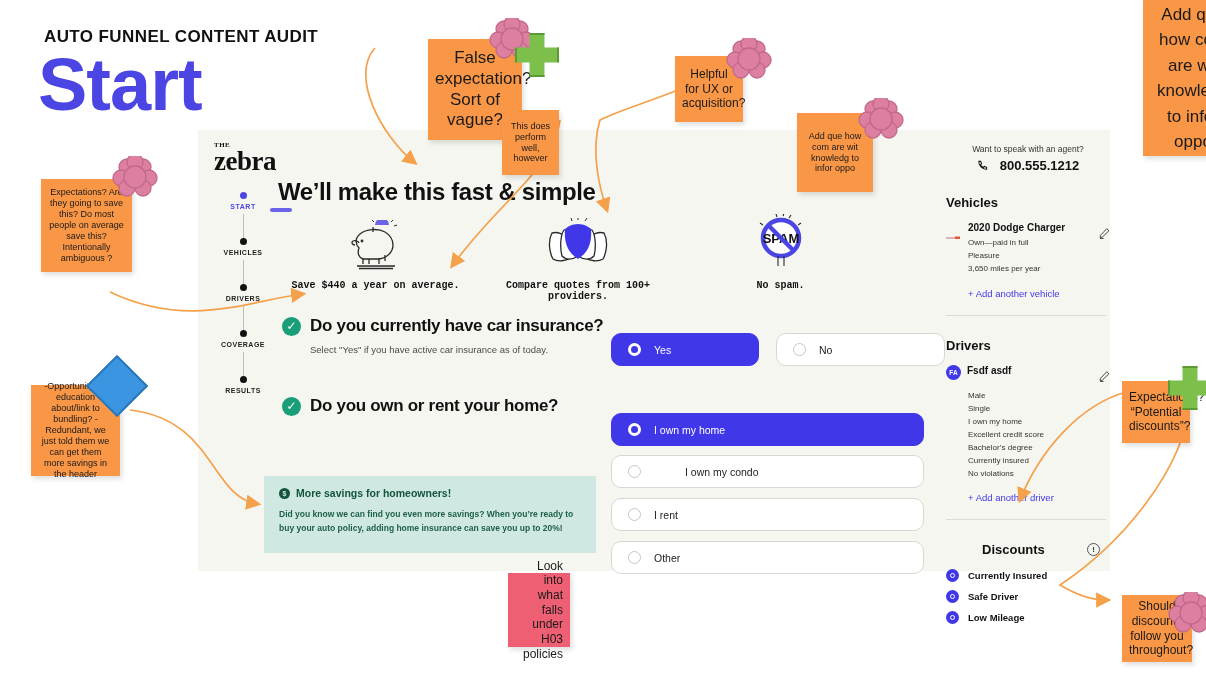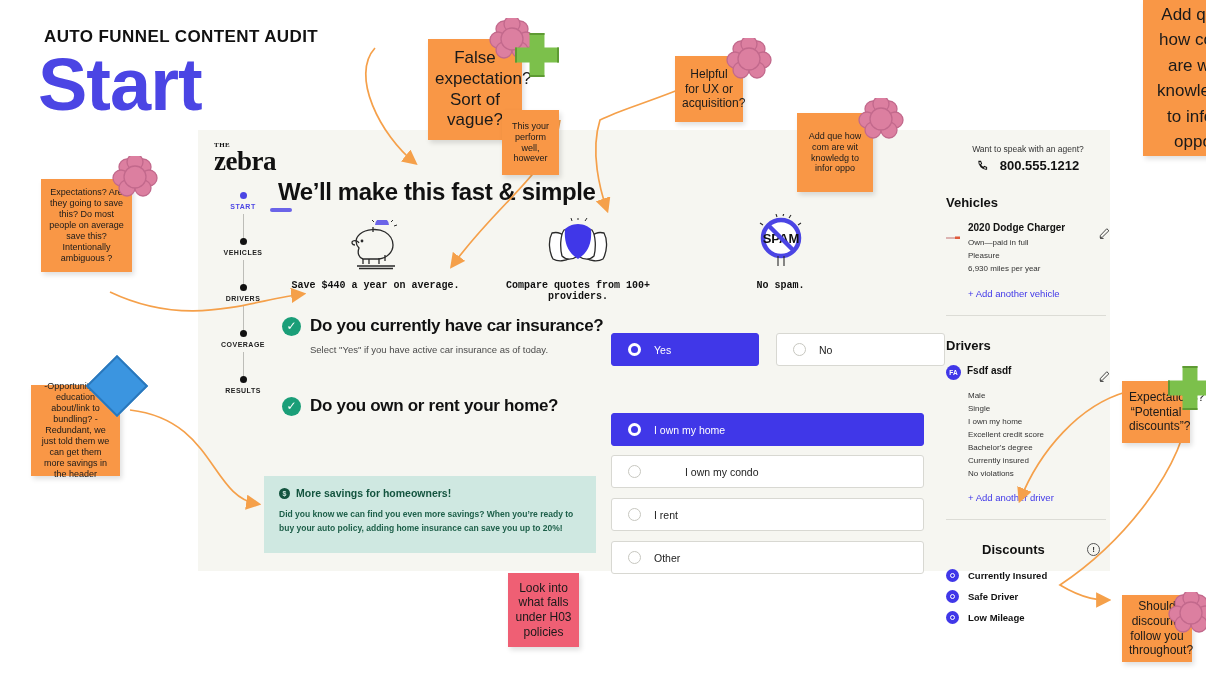--- a/index.html
+++ b/index.html
@@ -161,21 +161,21 @@
   .promo-body {
     font-size: 8.5px; font-weight: bold; color: #1d5f49;
     line-height: 1.6; margin-top: 9px;
   }
 
   
   .choice {
     position: absolute;
     display: flex; align-items: center; gap: 13px;
     padding: 0 16px; height: 33px;
-    border: 1px solid #d8d8d2; border-radius: 3px;
+    border: 1px solid #d8d8d2; border-radius: 10px;
     background: #ffffff; font-size: 10.5px; color: #222;
     z-index: 12;
   }
   .choice.sel {
     background: #4037e8; border-color: #4037e8; color: #ffffff;
   }
   .radio {
     width: 13px; height: 13px; border-radius: 50%;
     border: 1px solid #c7c7c0; background: #fff; flex: none;
   }
@@ -383,21 +383,21 @@
           <svg width="15" height="7" viewBox="0 0 15 7">
             <path d="M0,4 L9,4" stroke="#c88" stroke-width="1.2"></path>
             <path d="M9,2.5 L14,2.5 L14,5 L9,5 Z" fill="#e05a3a"></path>
           </svg>
         </div>
         <div style="flex:1">
           <div class="veh-name">2020 Dodge Charger</div>
           <div class="veh-meta">
             <div>Own—paid in full</div>
             <div>Pleasure</div>
-            <div>6,930 miles per year</div>
+            <div>3,650 miles per year</div>
           </div>
         </div>
         <div class="pencil">
           <svg width="11" height="11" viewBox="0 0 12 12">
             <path d="M8.5,0.8 L10.8,3 L3.6,10 L1.2,10.4 L1.6,8 Z" fill="none" stroke="#222" stroke-width="0.9"></path>
             <path d="M1.2,11.4 L5,11.4" stroke="#222" stroke-width="0.9"></path>
           </svg>
         </div>
       </div>
       <div class="addlink">+ Add another vehicle</div>
@@ -489,40 +489,40 @@
 
   <div class="sticky small" style="left:41px; top:179px; width:91px; height:93px;">
     <span>Expectations? Are they going to save this? Do most people on average save this? Intentionally ambiguous ?</span>
   </div>
 
   <div class="sticky big" style="left:428px; top:39px; width:94px; height:101px;">
     <span>False expectation? Sort of vague?</span>
   </div>
 
   <div class="sticky small" style="left:502px; top:110px; width:57px; height:65px;">
-    <span>This your perform well, however</span>
+    <span>This does perform well, however</span>
   </div>
 
   <div class="sticky mid" style="left:675px; top:56px; width:68px; height:66px;">
     <span>Helpful for UX or acquisition?</span>
   </div>
 
   <div class="sticky small" style="left:797px; top:113px; width:76px; height:79px;">
     <span>Add que how com are wit knowledg to infor oppo</span>
   </div>
 
   <div class="sticky big" style="left:1143px; top:0px; width:100px; height:156px; justify-content:flex-end;">
     <span style="white-space:pre-line; line-height:1.5;">Add que how com are wit knowledg to infor oppo</span>
   </div>
 
   <div class="sticky small" style="left:31px; top:385px; width:89px; height:91px;">
     <span>-Opportunity for education about/link to bundling? -Redundant, we just told them we can get them more savings in the header</span>
   </div>
 
-  <div class="sticky pink mid" style="left:508px; top:573px; width:71px; height:74px;">
+  <div class="sticky pink mid" style="left:508px; top:573px; width:62px; height:74px;text-align:right;">
     <span>Look into what falls under H03 policies</span>
   </div>
 
   <div class="sticky mid" style="left:1122px; top:381px; width:68px; height:62px;">
     <span>Expectations? “Potential discounts”?</span>
   </div>
 
   <div class="sticky mid" style="left:1122px; top:595px; width:70px; height:67px;">
     <span>Should discounts follow you throughout?</span>
   </div>

